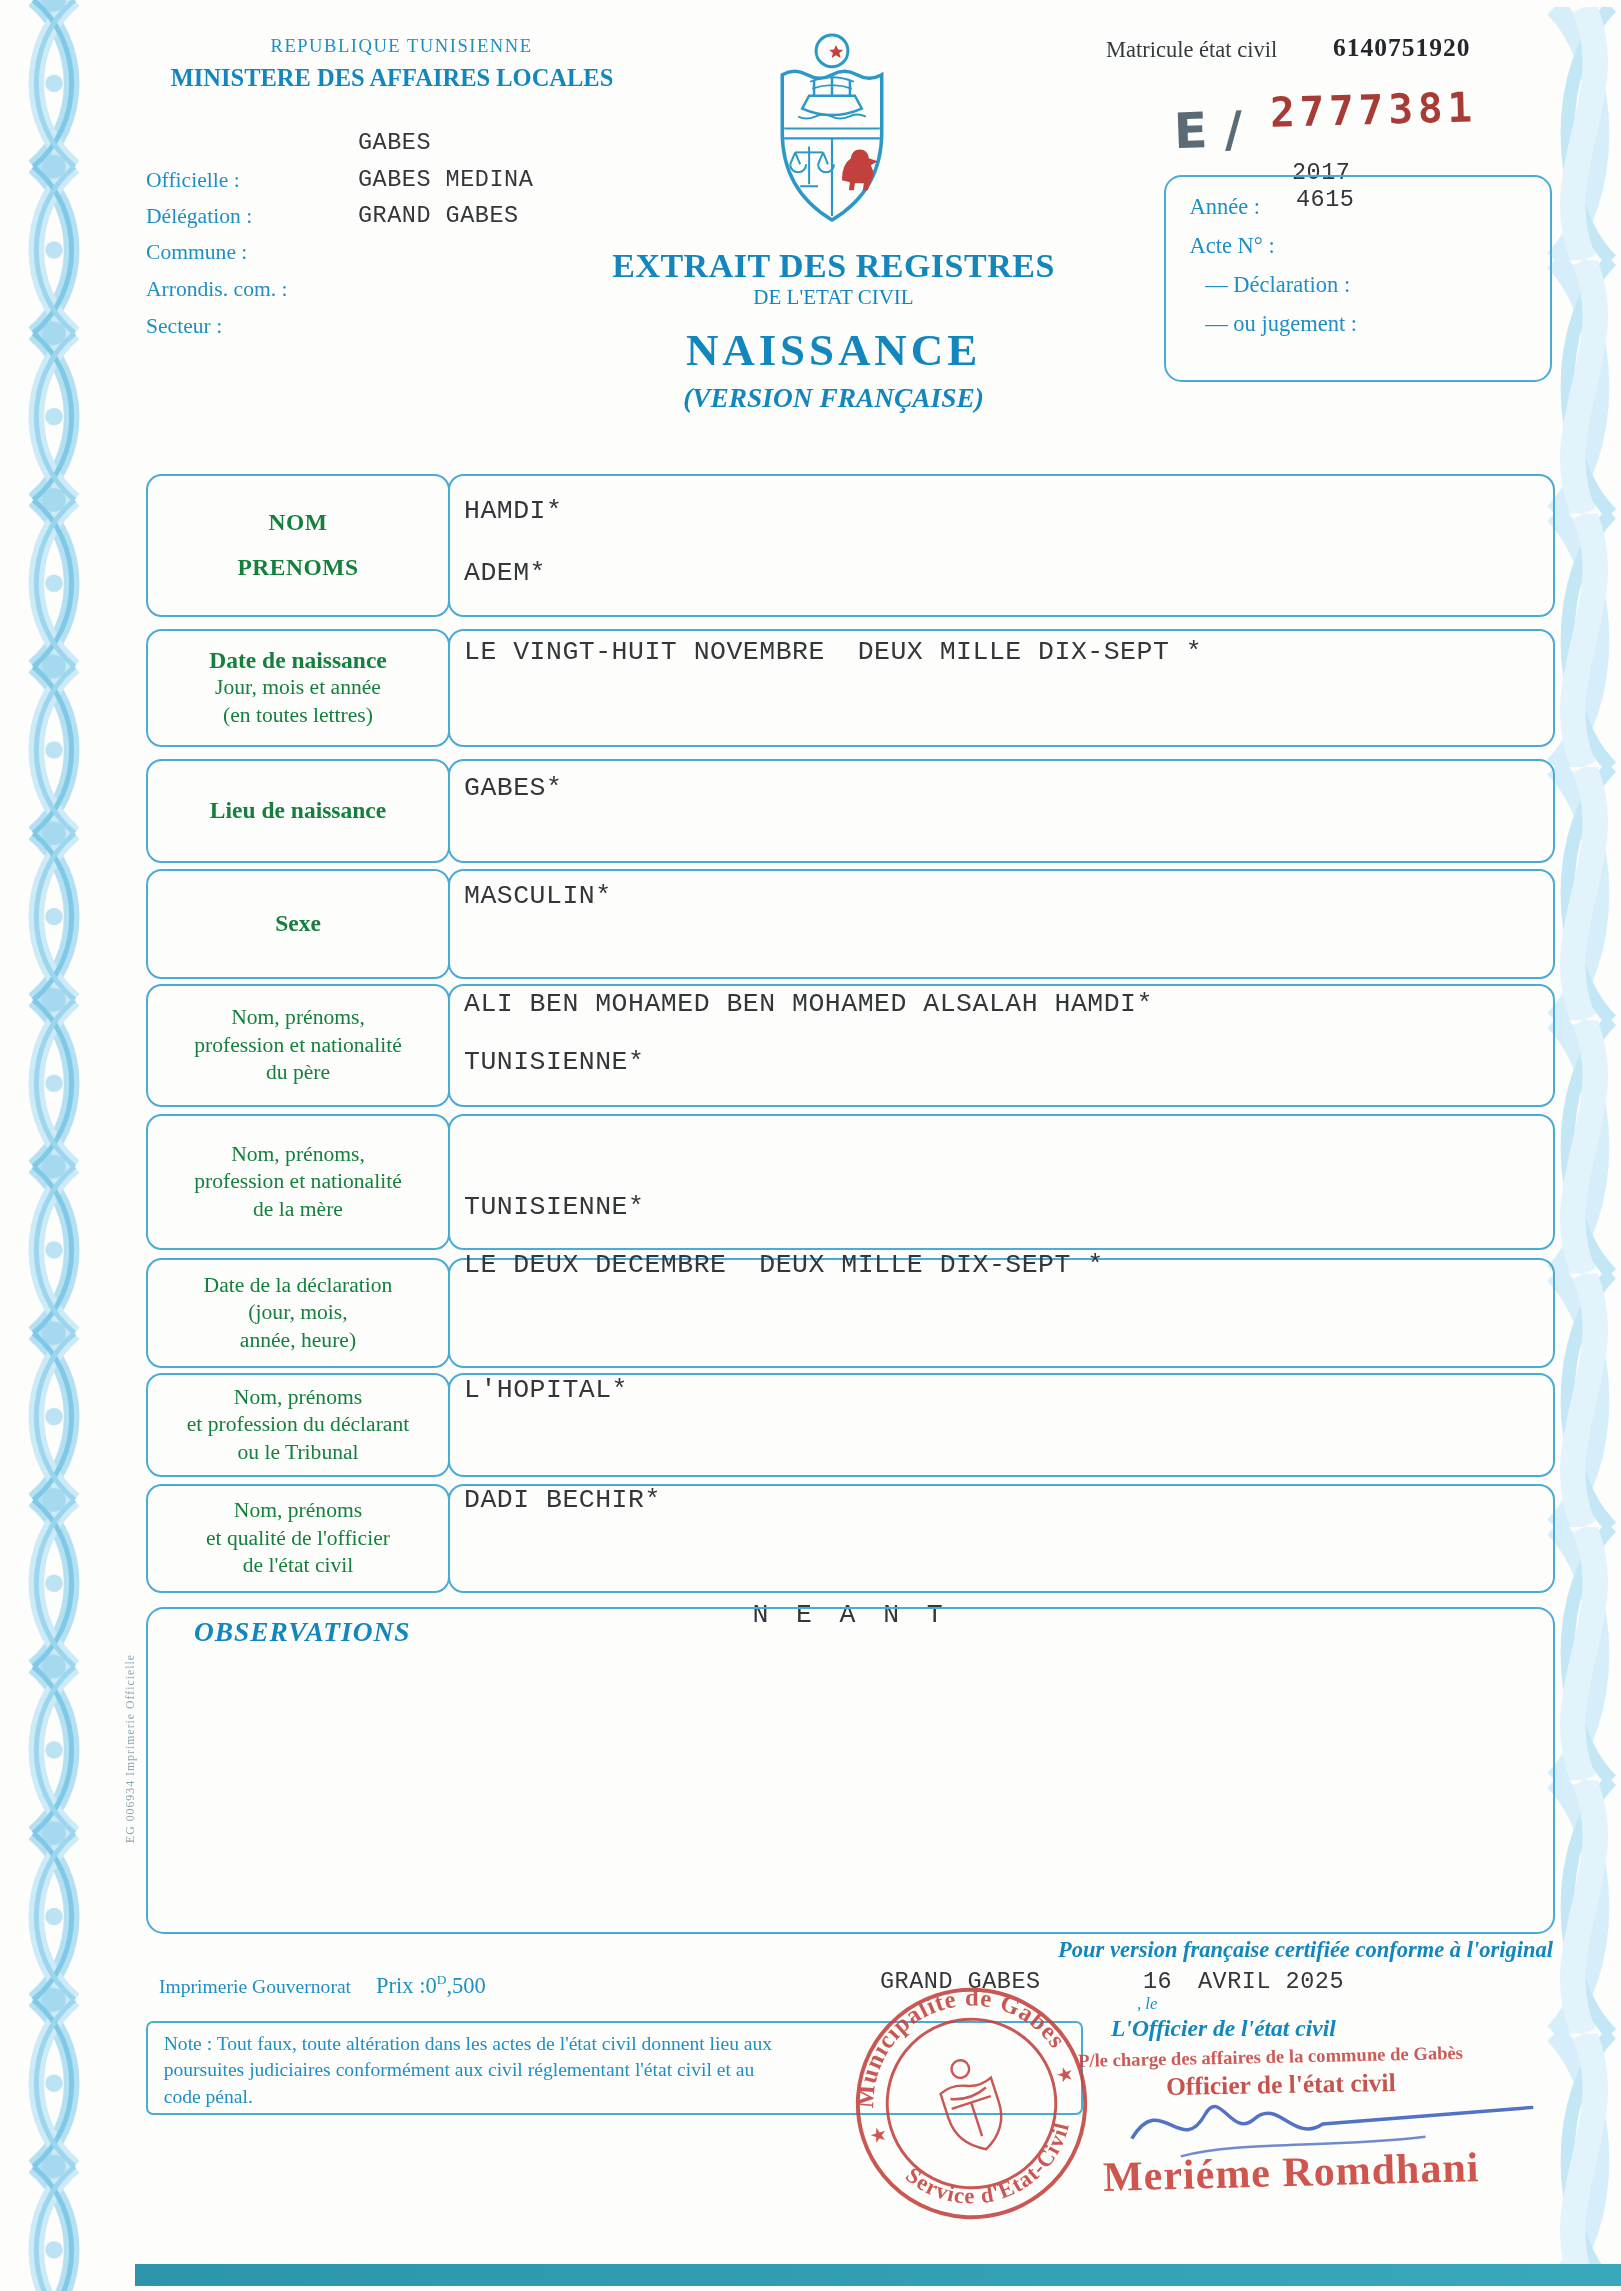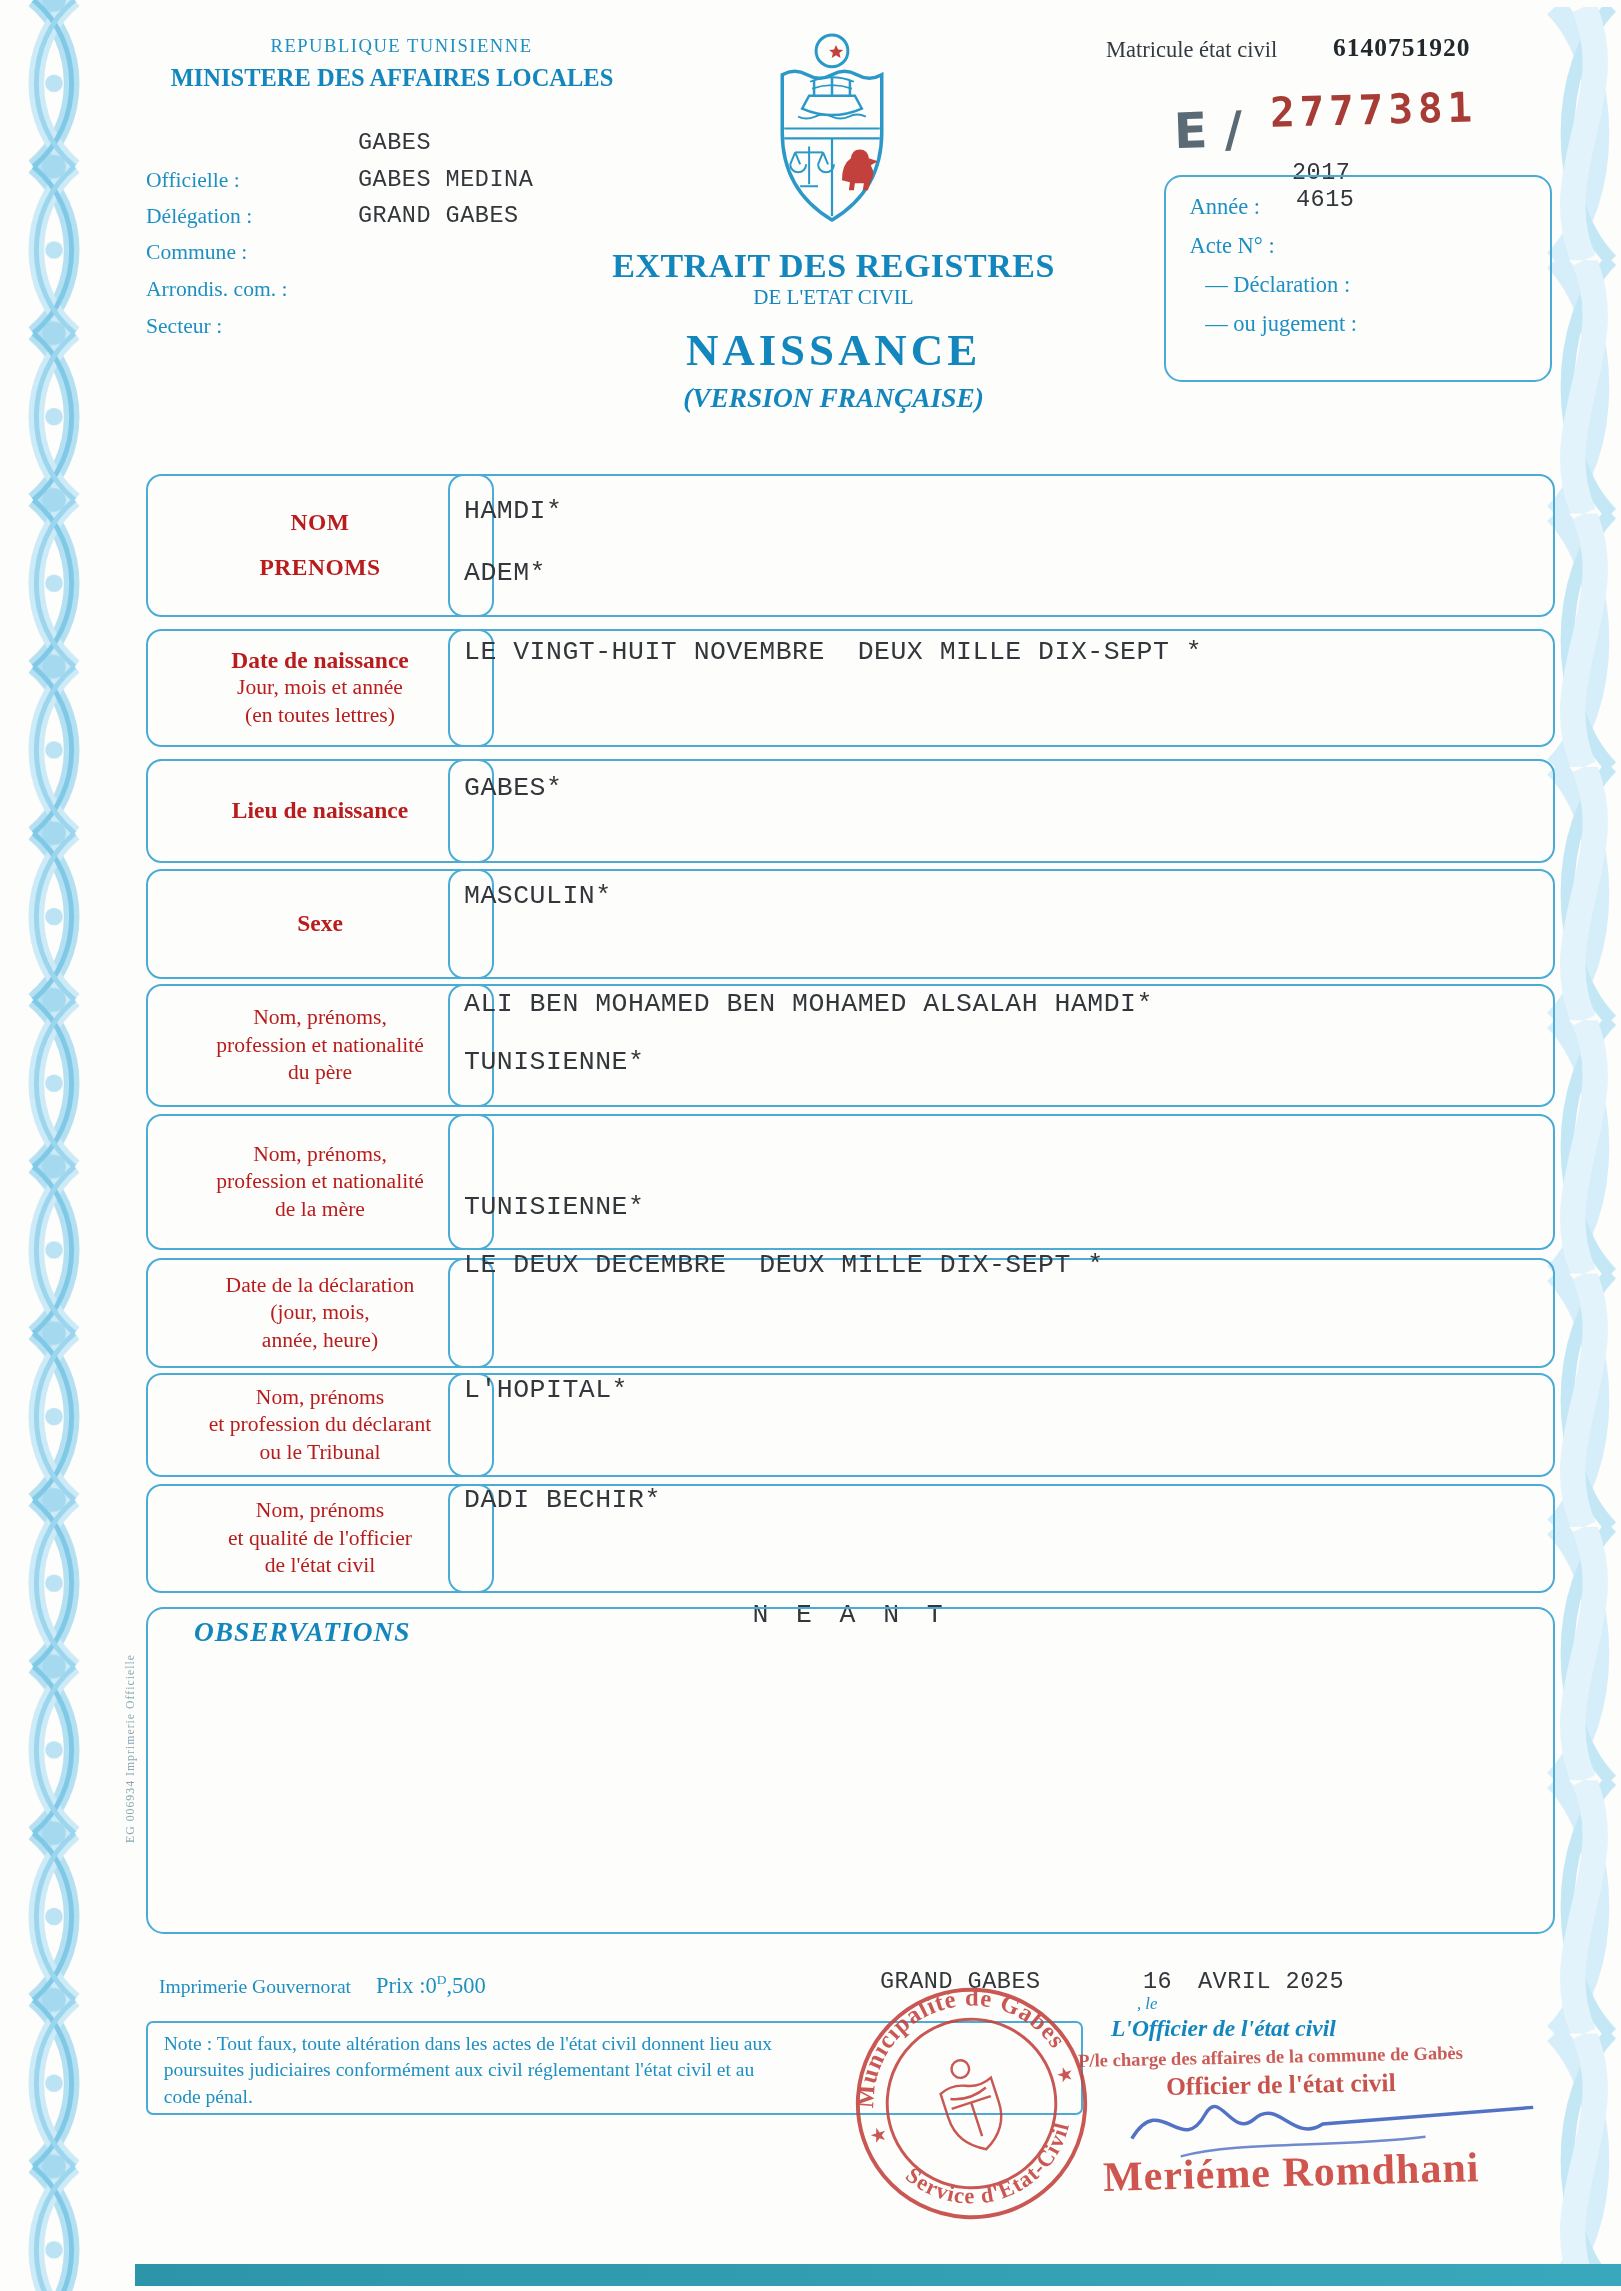--- a/index.html
+++ b/index.html
@@ -30,23 +30,23 @@
   .matricule-value{left:1333px;top:33px;font-size:25.5px;font-weight:bold;color:#23282c;letter-spacing:1px;font-family:"Liberation Serif",serif;}
   .e-mark{left:1174px;top:102px;font-size:49px;font-weight:bold;color:#5a6b75;font-family:"DejaVu Sans",sans-serif;transform:rotate(-2deg);}
   .stamp-number{left:1270px;top:86px;font-size:41px;font-weight:bold;color:#a63c35;letter-spacing:4.9px;font-family:"DejaVu Sans Mono",monospace;transform:rotate(-1.5deg);}
   .typed-year{left:1292px;top:159px;}
   .typed-acte{left:1296px;top:186px;}
   .acte-box{left:1164px;top:175px;width:388px;height:207px;border:2.9px solid #49abd6;border-radius:17.6px;box-sizing:border-box;
     padding:9.8px 0 0 23.5px;font-size:22.5px;color:#1d8fc2;line-height:39px;}
   .acte-box .indent{padding-left:15.7px;}
   
   .row{position:absolute;left:146px;width:1409px;}
-  .label-box{position:absolute;left:0;top:0;bottom:0;width:348px;border:2.9px solid #49abd6;border-radius:15.7px;
+  .label-box{position:absolute;left:0;top:0;bottom:0;width:304px;border:2.9px solid #49abd6;border-radius:15.7px;
     box-sizing:border-box;display:flex;flex-direction:column;justify-content:center;align-items:center;
-    text-align:center;color:#b91c1c;font-size:21.6px;line-height:27.4px;padding:3.9px 11.8px;}
+    text-align:center;color:#15803d;font-size:21.6px;line-height:27.4px;padding:3.9px 11.8px;}
   .value-box{position:absolute;left:302px;right:0;top:0;bottom:0;border:2.9px solid #49abd6;border-radius:15.7px;}
   .row .typed{left:318px;}
   .lbl-b{font-weight:bold;font-size:23.5px;}
   .row-nom .label-box{gap:17.6px;font-size:24.5px;letter-spacing:0.5px;}
   
   .obs-box{left:146px;top:1607px;width:1409px;height:327px;border:2.9px solid #49abd6;border-radius:17.6px;box-sizing:border-box;}
   .obs-neant{left:146px;top:1600px;width:1409px;text-align:center;letter-spacing:5.9px;}
   .obs-title{left:146px;top:1617px;width:1449px;text-align:left;font-size:27.4px;font-style:italic;font-weight:bold;color:#1286bd;letter-spacing:1px;margin-left:48px;}
   
   .certified{left:882px;top:1937px;width:671px;text-align:right;font-size:22.5px;font-style:italic;font-weight:bold;color:#1286bd;}
@@ -236,20 +236,21 @@
       <div>de l'état civil</div>
     </div>
     <div class="value-box"></div>
     <div class="typed" style="top:1px">DADI BECHIR*</div>
   </div>
 
   <div class="typed obs-neant">N E A N T</div>
   <div class="abs obs-title">OBSERVATIONS</div>
   <div class="abs obs-box"></div>
 
+  <div class="abs certified">Pour version française certifiée conforme à l'original</div>
   <div class="abs imprimerie">Imprimerie Gouvernorat</div>
   <div class="abs prix"><span>Prix :0</span><sup>D</sup><span>,500</span></div>
   <div class="typed typed-sm" style="left:880px;top:1968px">GRAND GABES</div>
   <div class="typed typed-sm" style="left:1143px;top:1968px">16</div>
   <div class="abs le-print">, le</div>
   <div class="typed typed-sm" style="left:1198px;top:1968px">AVRIL 2025</div>
   <div class="abs officer-title">L'Officier de l'état civil</div>
 
   <div class="abs note-box">
     <div>Note : Tout faux, toute altération dans les actes de l'état civil donnent lieu aux</div>

